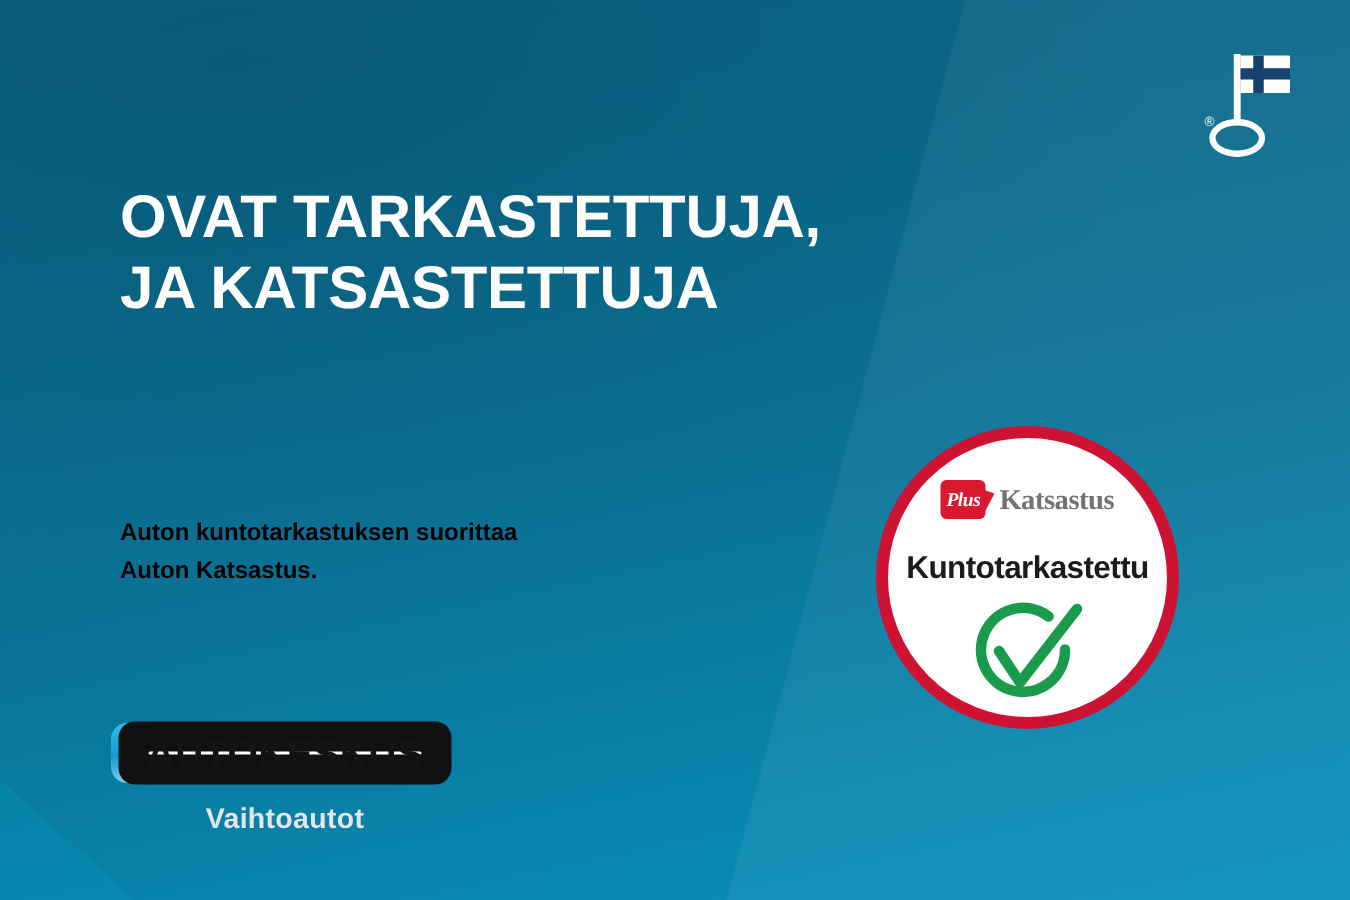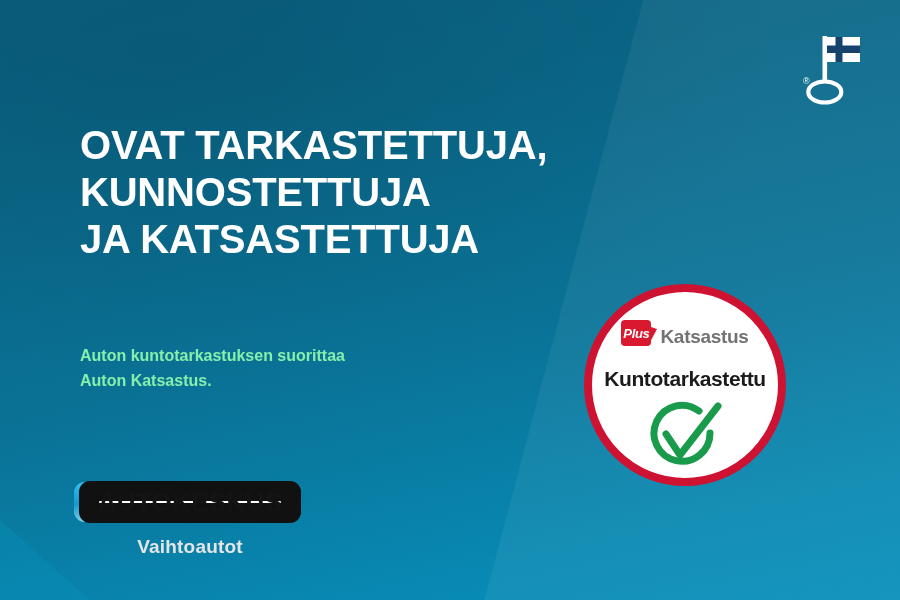--- a/index.html
+++ b/index.html
@@ -77,21 +77,21 @@
     margin: 0;
   }
   .headline .hl-line { display: block; white-space: nowrap; }
 
   
   .subhead {
     position: absolute;
     left: 80px;
     top: 343px;
     width: 420px;
-    color: #86efac;
+    color: #000000;
     font-size: 16px;
     line-height: 25px;
     font-weight: bold;
     margin: 0;
   }
   .subhead .sub-line { display: block; }
 
   
   .logo-lockup {
     position: absolute;
@@ -172,22 +172,23 @@
     background: #ffffff;
     border: 8px solid #ce1231;
     box-sizing: border-box;
     display: flex;
     flex-direction: column;
     align-items: center;
   }
   .badge-brandrow {
     margin-top: 28px;
     display: flex;
-    align-items: flex-end;
+    align-items: center;
     height: 26px;
+    font-family: Liberation Serif, serif;
   }
   .plus-mark {
     position: relative;
     width: 34px;
     height: 26px;
   }
   .plus-box {
     position: absolute;
     left: 0; top: 0;
     width: 30px;
@@ -261,21 +262,20 @@
       <rect x="49.5" y="15" width="7" height="25" fill="#16436e"></rect>
 
       <rect x="41" y="23.5" width="33" height="7.5" fill="#16436e"></rect>
 
       <text x="17" y="62" font-family="Liberation Sans, sans-serif" font-size="9" fill="#ffffff">®</text>
     </svg>
   </div>
 
   <h1 class="headline">
     <span class="hl-line">OVAT TARKASTETTUJA,</span>
-    <span class="hl-line">KUNNOSTETTUJA</span>
     <span class="hl-line">JA KATSASTETTUJA</span>
   </h1>
 
   <p class="subhead">
     <span class="sub-line">Auton kuntotarkastuksen suorittaa</span>
     <span class="sub-line">Auton Katsastus.</span>
   </p>
 
   <div class="logo-lockup">
     <div class="ak-logo">

